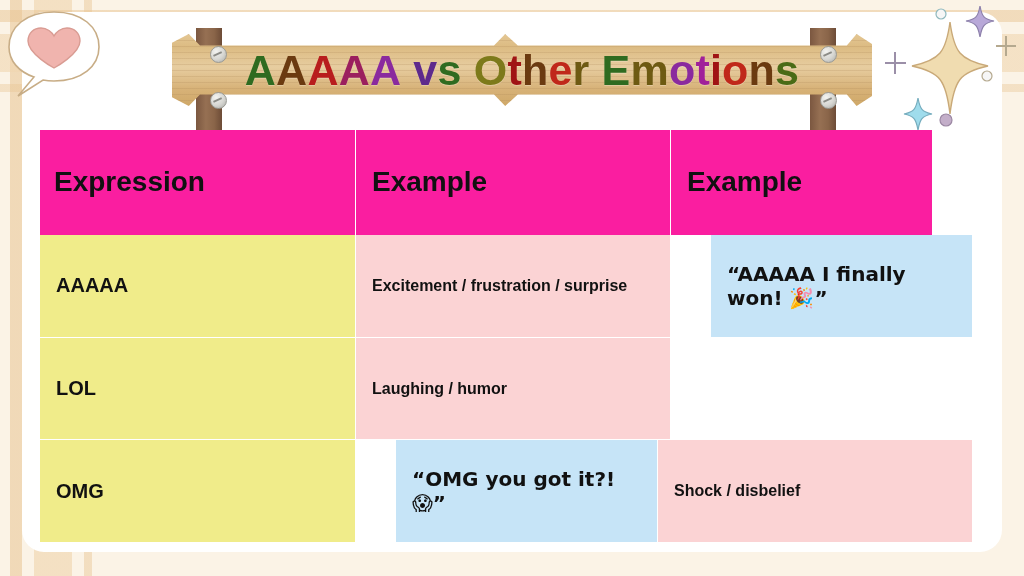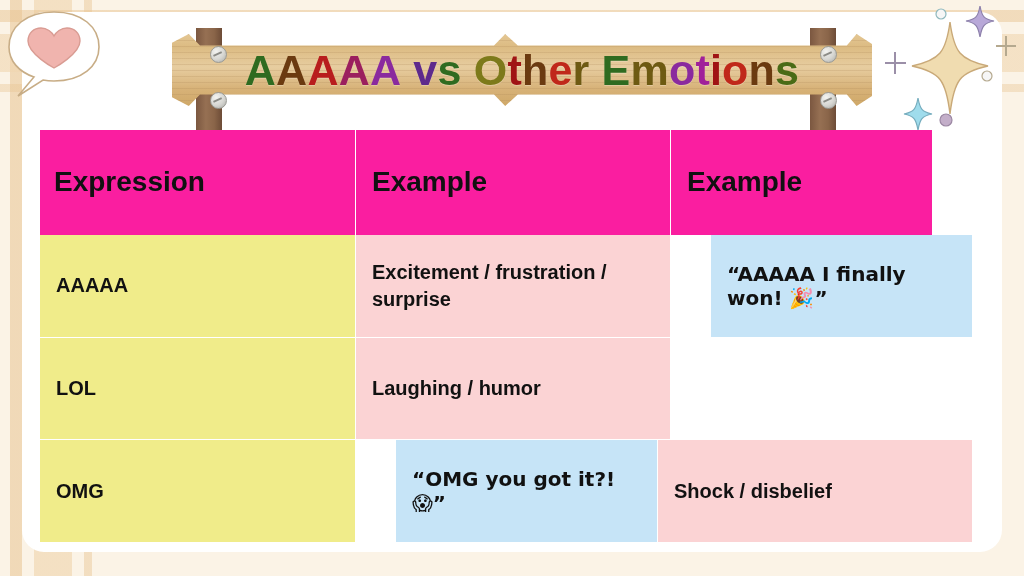--- a/index.html
+++ b/index.html
@@ -141,21 +141,21 @@
     overflow: hidden;
   }
   .c1 { width: 315px; }
   .c2 { width: 315px; border-left: 1.5px solid #ffffff; }
   .c3 { width: 262px; border-left: 1.5px solid #ffffff; }
 
   .trow.header .cell { background: #fa1ea0; font-size: 28px; }
   .trow.header .c1 { padding-left: 14px; }
 
   .trow.body .c1 { background: #f0ec8a; font-size: 20px; }
-  .trow.body .c2 { background: #fbd3d4; font-size: 20px; line-height: 1.35; }
+  .trow.body .c2 { background: #fbd3d4; font-size: 16px; line-height: 1.35; }
   .trow.body .c3 { background: #c6e4f7; font-size: 20px; margin-left: 40px; }
 
   .emoji { font-family: "DejaVu Sans", sans-serif; }
 </style>
 </head>
 <body>
 
 <div id="stage">
 
   <div class="plaid-base"></div>

